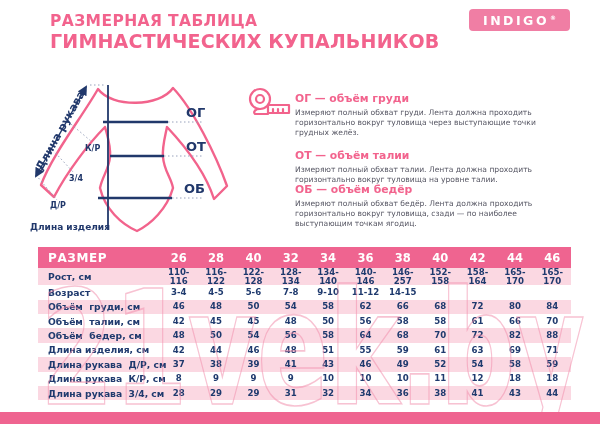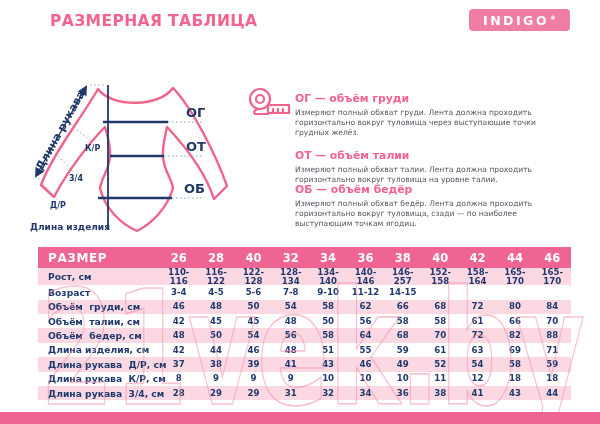--- a/index.html
+++ b/index.html
@@ -40,20 +40,21 @@
   
   .bottom-bar{position:absolute;left:0;top:412px;width:600px;height:12px;background:#EF6490;}
 </style>
 </head>
 <body>
 
 <div class="page">
 
   <div class="title">
     <div class="l1">РАЗМЕРНАЯ ТАБЛИЦА</div>
+    <div class="l2">ГИМНАСТИЧЕСКИХ КУПАЛЬНИКОВ</div>
   </div>
 
   <div class="logo">
     <span>INDIGO</span>
       <sup>®</sup>
   </div>
 
   <svg class="diagram" viewBox="0 0 240 170">
     <defs>
       <marker id="ah" viewBox="0 0 10 10" refX="8" refY="5" markerWidth="7" markerHeight="7" orient="auto-start-reverse">

